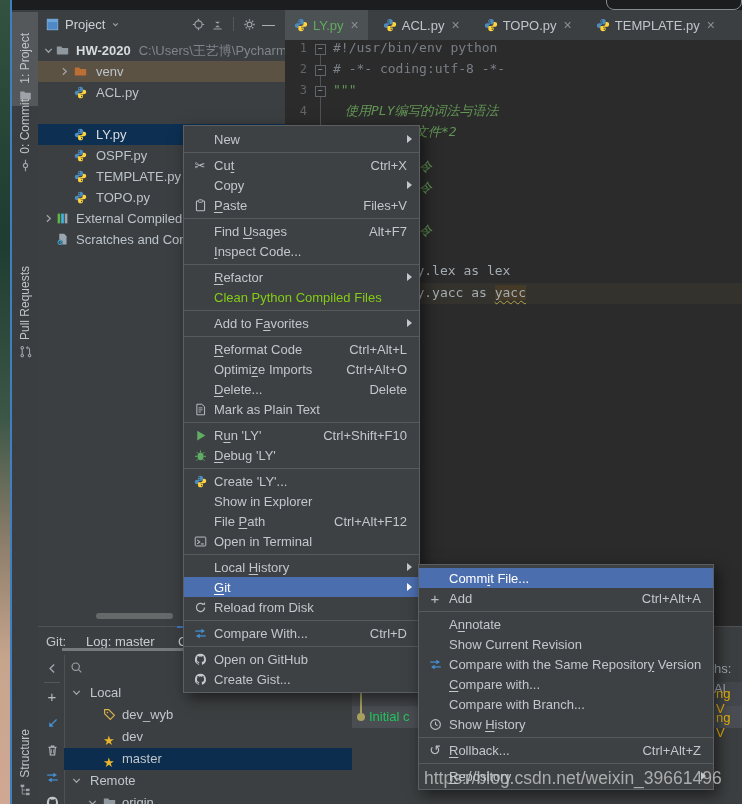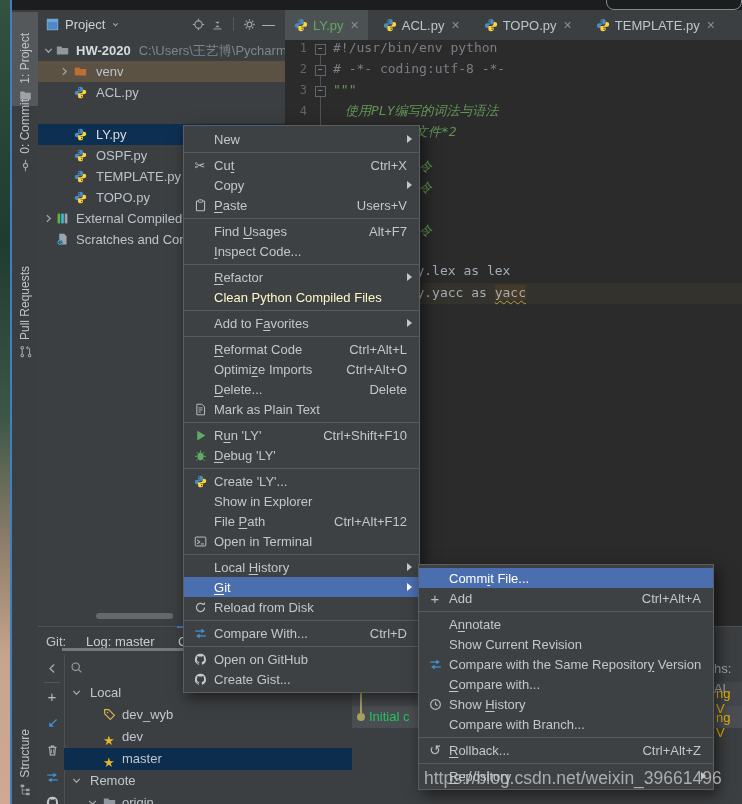--- a/index.html
+++ b/index.html
@@ -99,21 +99,21 @@
   #git-submenu{left:418px;top:564px;width:294px;z-index:60;}
   .menu-row{height:20px;display:flex;align-items:center;padding:0 8px 0 6px;position:relative;cursor:pointer;}
   .menu-row .mi{width:20px;height:16px;margin-right:4px;flex:0 0 20px;}
   .menu-row .ml{color:#c2c7cc;white-space:nowrap;}
   .menu-row .ms{margin-left:auto;color:#c2c7cc;padding-left:16px;padding-right:4px;white-space:nowrap;}
   .menu-row .ma{position:absolute;right:7px;top:50%;transform:translateY(-50%);width:0;height:0;
     border-left:5px solid #c2c7cc;border-top:4px solid transparent;border-bottom:4px solid transparent;}
   .menu-row.selected{background:#4b6eaf;}
   .menu-row.selected .ml,.menu-row.selected .ms{color:#fff;}
   .menu-row.selected .ma{border-left-color:#fff;}
-  .menu-row.disabled .ml,.menu-row.disabled .ms{color:#fef9c3;}
+  .menu-row.disabled .ml,.menu-row.disabled .ms{color:#84cc16;}
   .menu-row.disabled .ma{border-left-color:#6c7177;}
   .menu-sep{height:1px;background:#565a5c;margin:2.5px 0;}
 
   #watermark{left:424px;top:768px;z-index:100;color:#c6c6c6;opacity:.8;font-size:17.5px;white-space:nowrap;}
 </style>
 </head>
 <body>
 
 <div id="root">
   <div class="abs" id="wallpaper"></div>
@@ -516,21 +516,21 @@
         <span class="ma"></span>
       </div>
       <div class="menu-row">
         <span class="mi icn">
           <svg viewBox="0 0 16 16">
             <rect x="3" y="2.5" width="10" height="12" rx="1" fill="none" stroke="#b9bec3" stroke-width="1.3"></rect>
             <rect x="5.5" y="1" width="5" height="3" rx="0.8" fill="#3d4144" stroke="#b9bec3" stroke-width="1.2"></rect>
           </svg>
         </span>
         <span class="ml"><u>P</u>aste</span>
-        <span class="ms">Users+V</span>
+        <span class="ms">Files+V</span>
       </div>
       <div class="menu-sep"></div>
       <div class="menu-row">
         <span class="mi icn"></span>
         <span class="ml">Find <u>U</u>sages</span>
         <span class="ms">Alt+F7</span>
       </div>
       <div class="menu-row">
         <span class="mi icn"></span>
         <span class="ml"><u>I</u>nspect Code...</span>
@@ -705,31 +705,31 @@
             <path d="M7 8.2L2.5 11 7 13.8z" fill="#4393d6"></path>
           </svg>
         </span>
         <span class="ml">Compare with the Same Repositor<u>y</u> Version</span>
       </div>
       <div class="menu-row">
         <span class="mi icn"></span>
         <span class="ml"><u>C</u>ompare with...</span>
       </div>
       <div class="menu-row">
+        <span class="mi icn"></span>
+        <span class="ml">Compare with Branch...</span>
+      </div>
+      <div class="menu-row">
         <span class="mi icn">
           <svg viewBox="0 0 16 16">
             <circle cx="8" cy="8" r="6" fill="none" stroke="#b9bec3" stroke-width="1.4"></circle>
             <path d="M8 4.5V8l2.5 1.5" stroke="#b9bec3" stroke-width="1.3" fill="none"></path>
           </svg>
         </span>
         <span class="ml">Show <u>H</u>istory</span>
-      </div>
-      <div class="menu-row">
-        <span class="mi icn"></span>
-        <span class="ml">Compare with Branch...</span>
       </div>
       <div class="menu-sep"></div>
       <div class="menu-row">
         <span class="mi icn">
           <span style="font-size:14px;color:#b9bec3">↺</span>
         </span>
         <span class="ml"><u>R</u>ollback...</span>
         <span class="ms">Ctrl+Alt+Z</span>
       </div>
       <div class="menu-sep"></div>

